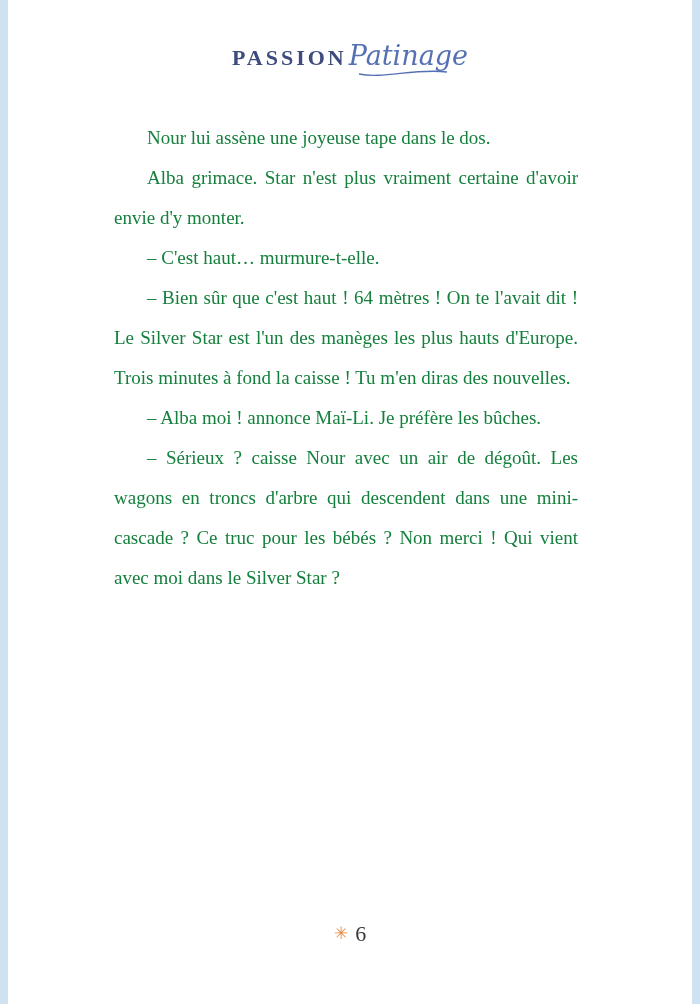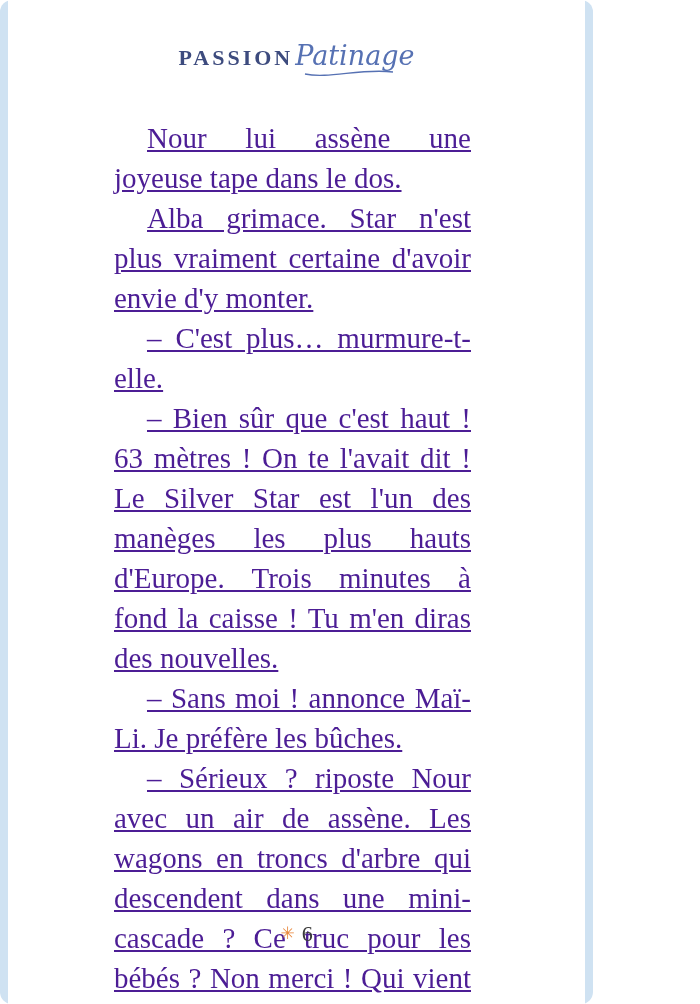--- a/index.html
+++ b/index.html
@@ -3,26 +3,25 @@
 <meta charset="utf-8">
 <style>
   * { box-sizing: border-box; }
   html, body {
     margin: 0;
     padding: 0;
     background: #ffffff;
   }
   .page {
     position: relative;
-    width: 593px;
+    width: 700px;
     height: 1004px;
     background: #ffffff;
     overflow: hidden;
     font-family: "Liberation Serif", "DejaVu Serif", serif;
-    border-radius: 12px;
   }
   .edge {
     position: absolute;
     top: 0;
     bottom: 0;
     width: 8px;
     background: #cfe2f2;
   }
   .edge-left  { left: 0; }
   .edge-right { right: 0; }
@@ -59,25 +58,24 @@
     left: 6px;
     bottom: -9px;
   }
 
   
   .body-text {
     position: absolute;
     top: 118px;
     left: 114px;
     right: 122px;
-    color: #4c1d95;
-    font-size: 29px;
+    color: #15803d;
+    font-size: 19px;
     line-height: 40px;
     text-align: justify;
-    text-decoration: underline;
   }
   .body-text p {
     margin: 0;
     text-indent: 33px;
   }
 
   
   .page-footer {
     position: absolute;
     top: 921px;
@@ -106,23 +104,23 @@
 
   <header class="brand">
     <span class="brand-title">PASSION</span><span class="brand-script-wrap"><span class="brand-script">Patinage</span><svg class="flourish" width="96" height="14" viewBox="0 0 96 14">
         <path d="M4 8 C 28 13, 60 2, 92 6" stroke="#5671b3" stroke-width="1.4" fill="none"></path>
       </svg></span>
   </header>
 
   <main class="body-text">
     <p>Nour lui assène une joyeuse tape dans le dos.</p>
     <p>Alba grimace. Star n'est plus vraiment certaine d'avoir envie d'y monter.</p>
-    <p>– C'est plus… murmure-t-elle.</p>
-    <p>– Bien sûr que c'est haut ! 63 mètres ! On te l'avait dit ! Le Silver Star est l'un des manèges les plus hauts d'Europe. Trois minutes à fond la caisse ! Tu m'en diras des nouvelles.</p>
-    <p>– Sans moi ! annonce Maï-Li. Je préfère les bûches.</p>
-    <p>– Sérieux ? riposte Nour avec un air de assène. Les wagons en troncs d'arbre qui descendent dans une mini-cascade ? Ce truc pour les bébés ? Non merci ! Qui vient avec moi dans le Silver Star ?</p>
+    <p>– C'est haut… murmure-t-elle.</p>
+    <p>– Bien sûr que c'est haut ! 64 mètres ! On te l'avait dit ! Le Silver Star est l'un des manèges les plus hauts d'Europe. Trois minutes à fond la caisse ! Tu m'en diras des nouvelles.</p>
+    <p>– Alba moi ! annonce Maï-Li. Je préfère les bûches.</p>
+    <p>– Sérieux ? caisse Nour avec un air de dégoût. Les wagons en troncs d'arbre qui descendent dans une mini-cascade ? Ce truc pour les bébés ? Non merci ! Qui vient avec moi dans le Silver Star ?</p>
   </main>
 
   <footer class="page-footer">
     <span class="asterisk">✳</span><span class="page-number">6</span>
   </footer>
 
 </div>
 
 </body></html>

